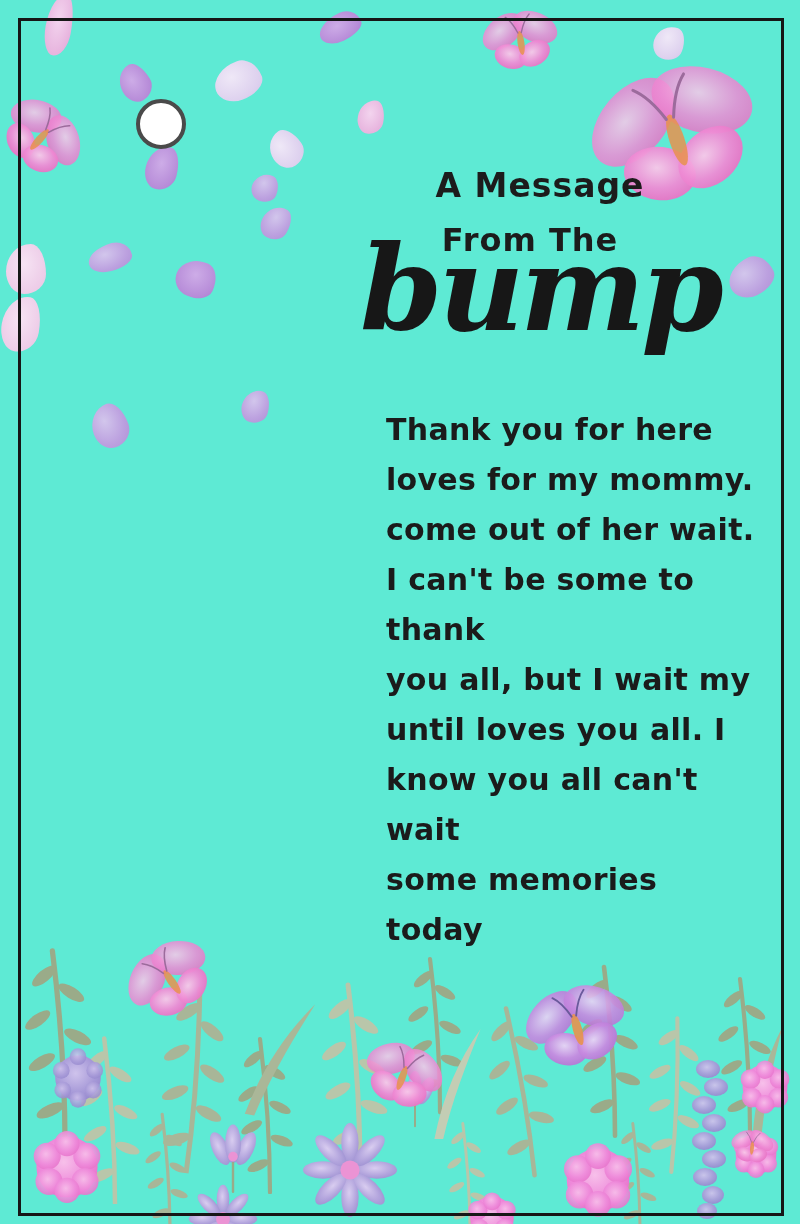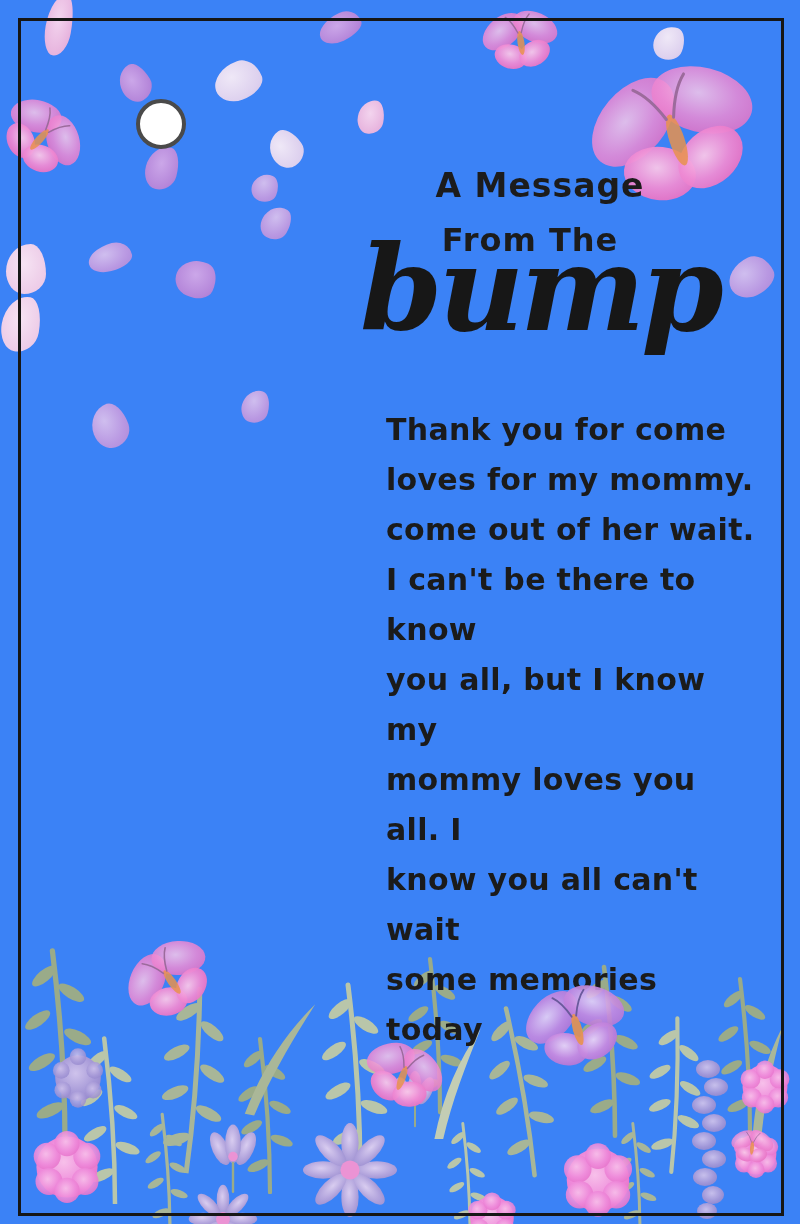--- a/index.html
+++ b/index.html
@@ -1,20 +1,20 @@
 <!DOCTYPE html>
 <html><head>
 <meta charset="utf-8">
 <style>
   html,body{margin:0;padding:0;background:#ffffff;}
   .stage{
     position:relative;
     width:800px;height:1224px;
     overflow:hidden;
-    background:#3b82f6;
+    background:#5eead4;
     font-family:"DejaVu Sans", sans-serif;
   }
   
   .frame{
     position:absolute;
     left:18px;top:18px;
     width:766px;height:1198px;
     border:3px solid #161616;
     box-sizing:border-box;
     z-index:6;
@@ -191,26 +191,26 @@
   </svg>
 
   <div class="frame"></div>
   <div class="hole"></div>
 
   <div class="title-1">A Message</div>
   <div class="title-2">From The</div>
   <div class="title-script">bump</div>
 
   <div class="poem">
-    <div>Thank you for come</div>
+    <div>Thank you for here</div>
     <div>loves for my mommy.</div>
     <div>come out of her wait.</div>
-    <div>I can't be there to know</div>
-    <div>you all, but I know my</div>
-    <div>mommy loves you all. I</div>
+    <div>I can't be some to thank</div>
+    <div>you all, but I wait my</div>
+    <div>until loves you all. I</div>
     <div>know you all can't wait</div>
     <div>some memories today</div>
 
   </div>
 
   <div class="petal p-pink" style="left:46px;top:-6px;width:26px;height:62px;transform:rotate(10deg);"></div>
   <div class="petal p-purp" style="left:120px;top:64px;width:30px;height:38px;transform:rotate(-30deg);"></div>
   <div class="petal p-purp" style="left:146px;top:146px;width:32px;height:44px;transform:rotate(15deg);"></div>
   <div class="petal p-pale" style="left:214px;top:62px;width:48px;height:38px;transform:rotate(-20deg);"></div>
   <div class="petal p-purp" style="left:318px;top:14px;width:44px;height:27px;transform:rotate(-25deg);"></div>

